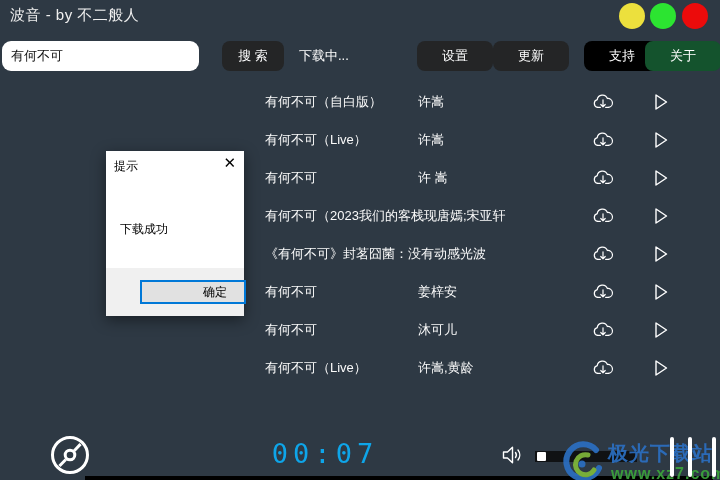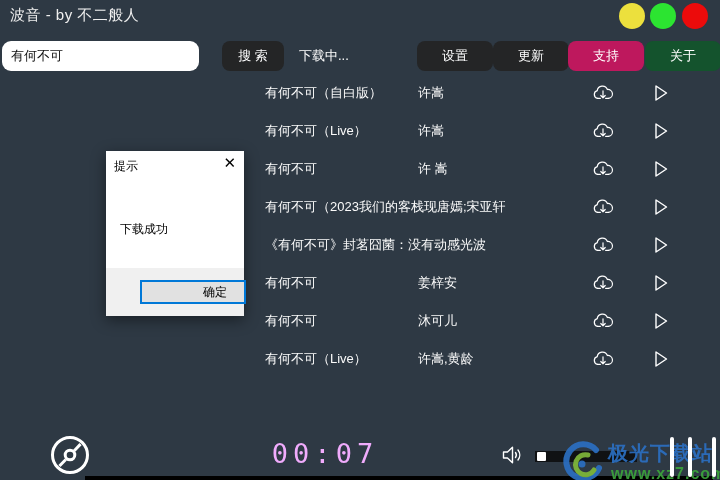--- a/index.html
+++ b/index.html
@@ -32,21 +32,21 @@
   .tb-btn.search   { left:222px; width:62px; }
   .tb-btn.settings { left:417px; }
   .tb-btn.update   { left:493px; }
   .tb-btn.support  { left:568px; }
   .tb-btn.about    { left:645px; }
   .downloading-label {
     position:absolute; left:299px; top:41px; height:30px;
     display:flex; align-items:center; font-size:13px; color:#fff;
   }
   
-  .song-list { position:absolute; left:0; top:74px; width:720px; }
+  .song-list { position:absolute; left:0; top:83px; width:720px; }
   .song-row { position:relative; height:38px; display:flex; align-items:center; }
   .song-title { margin-left:265px; min-width:153px; white-space:nowrap; font-size:13px; color:#fafafa; }
   .song-artist { white-space:nowrap; font-size:13px; color:#fafafa; }
   .row-icon { position:absolute; top:50%; transform:translateY(-50%); display:flex; }
   .row-icon.download { left:592px; }
   .row-icon.play     { left:654px; }
   
   .dialog {
     position:absolute; left:106px; top:151px; width:138px; height:165px;
     background:#ffffff; color:#000; box-shadow:0 4px 14px rgba(0,0,0,.45); z-index:5;
@@ -60,21 +60,21 @@
     background:#e1e1e1; border:2px solid #0078d7; font-size:12px; color:#000;
     display:flex; align-items:center; justify-content:center; cursor:pointer;
     font-family:"Liberation Sans","DejaVu Sans",sans-serif;
     padding-left:44px;
   }
   
   .disc { position:absolute; left:49px; top:433px; }
   .timer {
     position:absolute; left:250px; top:438px; width:150px; text-align:center;
     font-family:"DejaVu Sans Mono",monospace; font-size:27px; letter-spacing:5px;
-    color:#f0abfc; font-weight:400;
+    color:#0ea5e9; font-weight:400;
   }
   .speaker { position:absolute; left:500px; top:443px; }
   .vol-slider { position:absolute; left:535px; top:451px; width:102px; height:11px; background:#101214; }
   .vol-knob { position:absolute; left:2px; top:1px; width:9px; height:9px; background:#ffffff; border-radius:1px; }
   .bottom-strip { position:absolute; left:85px; top:476px; width:628px; height:4px; background:#000; }
   .vbar { position:absolute; width:4px; height:40px; top:437px; background:#fff; border-radius:2px; z-index:4; }
   .vbar.b1 { left:670px; }
   .vbar.b2 { left:688px; }
   .vbar.b3 { left:712px; }
   
@@ -89,21 +89,21 @@
 <div class="win-title">波音 - by 不二般人</div>
 <div class="light yellow" style="background: rgb(236, 224, 61);"></div>
 <div class="light green" style="background: rgb(44, 228, 49);"></div>
 <div class="light red" style="background: rgb(236, 11, 11);"></div>
 
 <input class="search-input" value="有何不可" style="">
 <button class="tb-btn search" style="background: rgb(36, 37, 38);">搜 索</button>
 <div class="downloading-label">下载中...</div>
 <button class="tb-btn settings" style="background: rgb(36, 37, 38);">设置</button>
 <button class="tb-btn update" style="background: rgb(36, 37, 38);">更新</button>
-<button class="tb-btn support" style="background: #be185d;">支持</button>
+<button class="tb-btn support" style="background: #000000; margin-left: 16px;">支持</button>
 <button class="tb-btn about" style="background: #14532d;">关于</button>
 
 <div class="song-list" id="song-list">
   <div class="song-row">
     <span class="song-title">有何不可（自白版）</span>
     <span class="song-artist">许嵩</span>
     <span class="row-icon download">
       <svg width="22" height="17" viewBox="0 0 22 17" fill="none">
         <path d="M5.5 13.8 A3.9 3.9 0 0 1 5.2 6.2 A5.3 5.3 0 0 1 15.4 5.0 A3.7 3.7 0 0 1 16.6 13.8" stroke="#fff" stroke-width="1.2" stroke-linecap="round"></path>
         <path d="M5.5 13.8 H8.4 M13.6 13.8 H16.6" stroke="#fff" stroke-width="1.2" stroke-linecap="round"></path>

